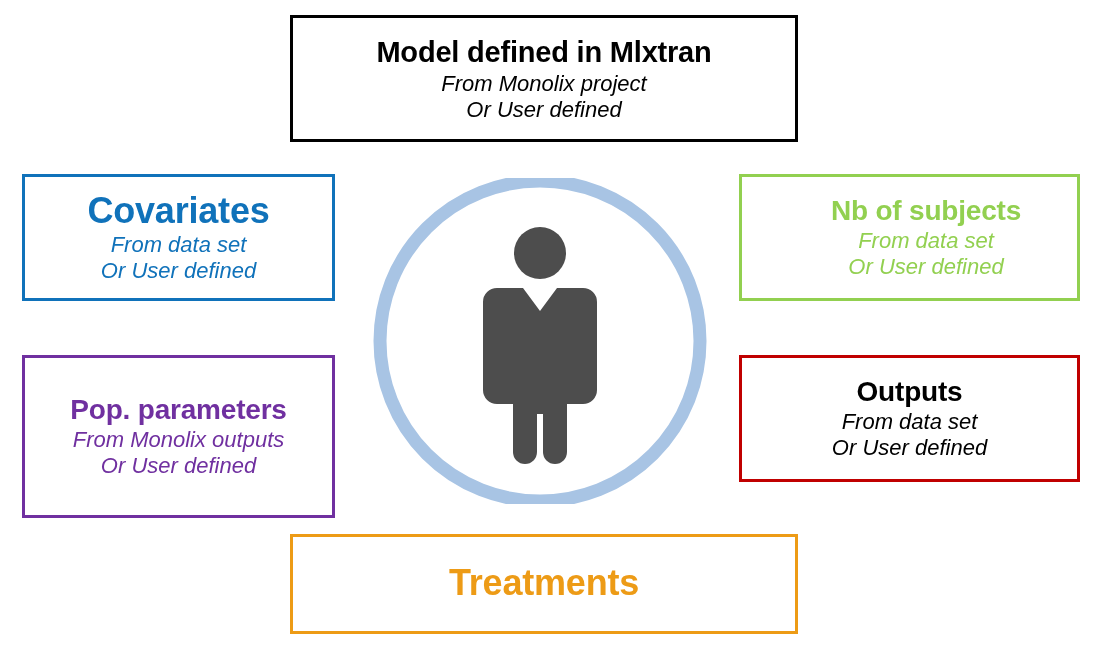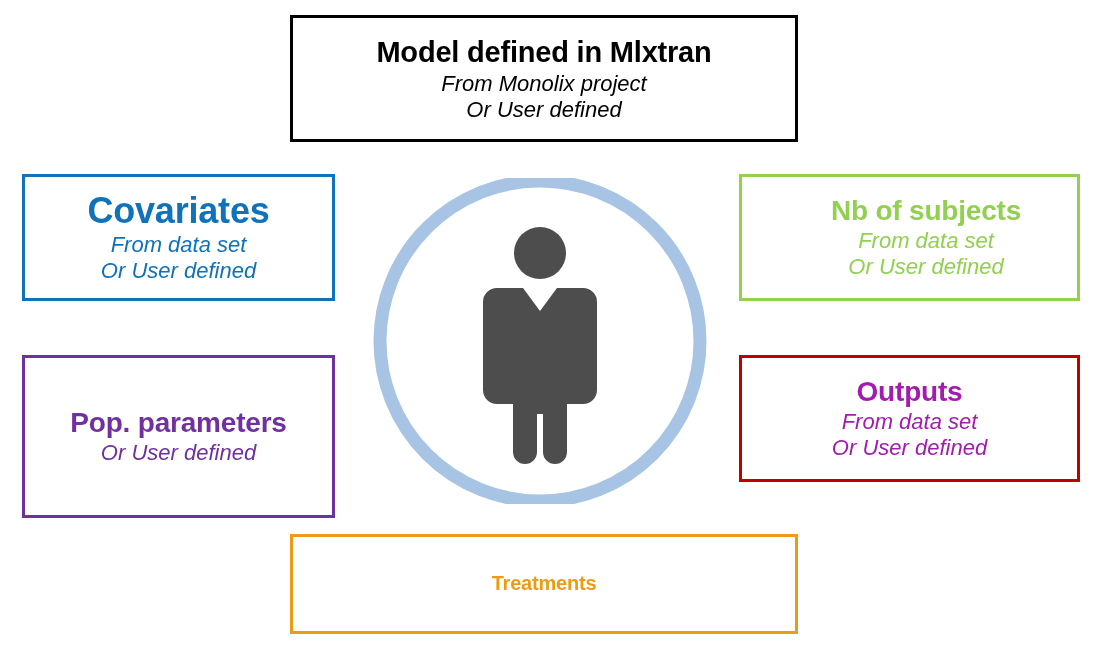--- a/index.html
+++ b/index.html
@@ -94,35 +94,35 @@
   #subjects-box .title { font-size: 28px; margin-bottom: 1px; }
   #subjects-box .sub   { font-size: 22px; }
 
   
   #outputs-box {
     left: 739px;
     top: 355px;
     width: 341px;
     height: 127px;
     border: 3px solid #c00000;
-    color: #a21caf;
+    color: #000000;
   }
   #outputs-box .title { font-size: 28px; margin-bottom: 1px; }
   #outputs-box .sub   { font-size: 22px; }
 
   
   #treatments-box {
     left: 290px;
     top: 534px;
     width: 508px;
     height: 100px;
     border: 3px solid #ed9b16;
     color: #ed9b16;
   }
-  #treatments-box .title { font-size: 20px; margin-bottom: 2px; }
+  #treatments-box .title { font-size: 36px; margin-bottom: 2px; }
   #treatments-box .sub   { font-size: 22px; }
 
   
   #subject-graphic {
     position: absolute;
     left: 371px;
     top: 178px;
     width: 338px;
     height: 326px;
   }
@@ -140,20 +140,21 @@
   </div>
 
   <div class="box" id="covariates-box">
     <div class="title">Covariates</div>
     <div class="sub">From data set</div>
     <div class="sub">Or User defined</div>
   </div>
 
   <div class="box" id="pop-params-box">
     <div class="title">Pop. parameters</div>
+    <div class="sub">From Monolix outputs</div>
     <div class="sub">Or User defined</div>
   </div>
 
   <div class="box" id="subjects-box">
     <div class="title">Nb of subjects</div>
     <div class="sub">From data set</div>
     <div class="sub">Or User defined</div>
   </div>
 
   <div class="box" id="outputs-box">

